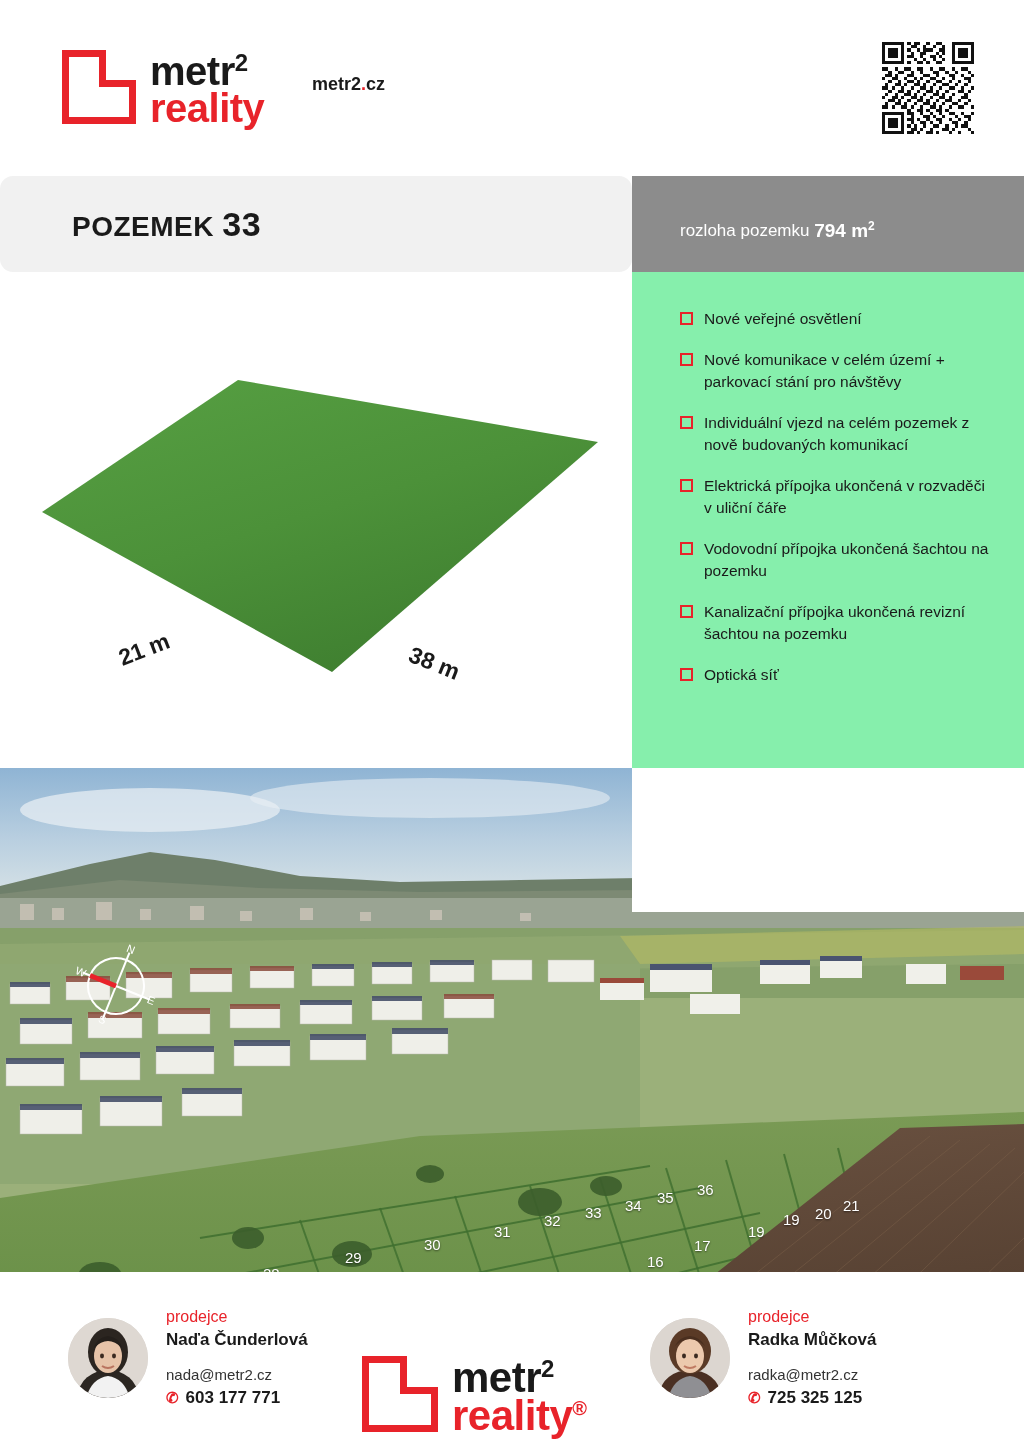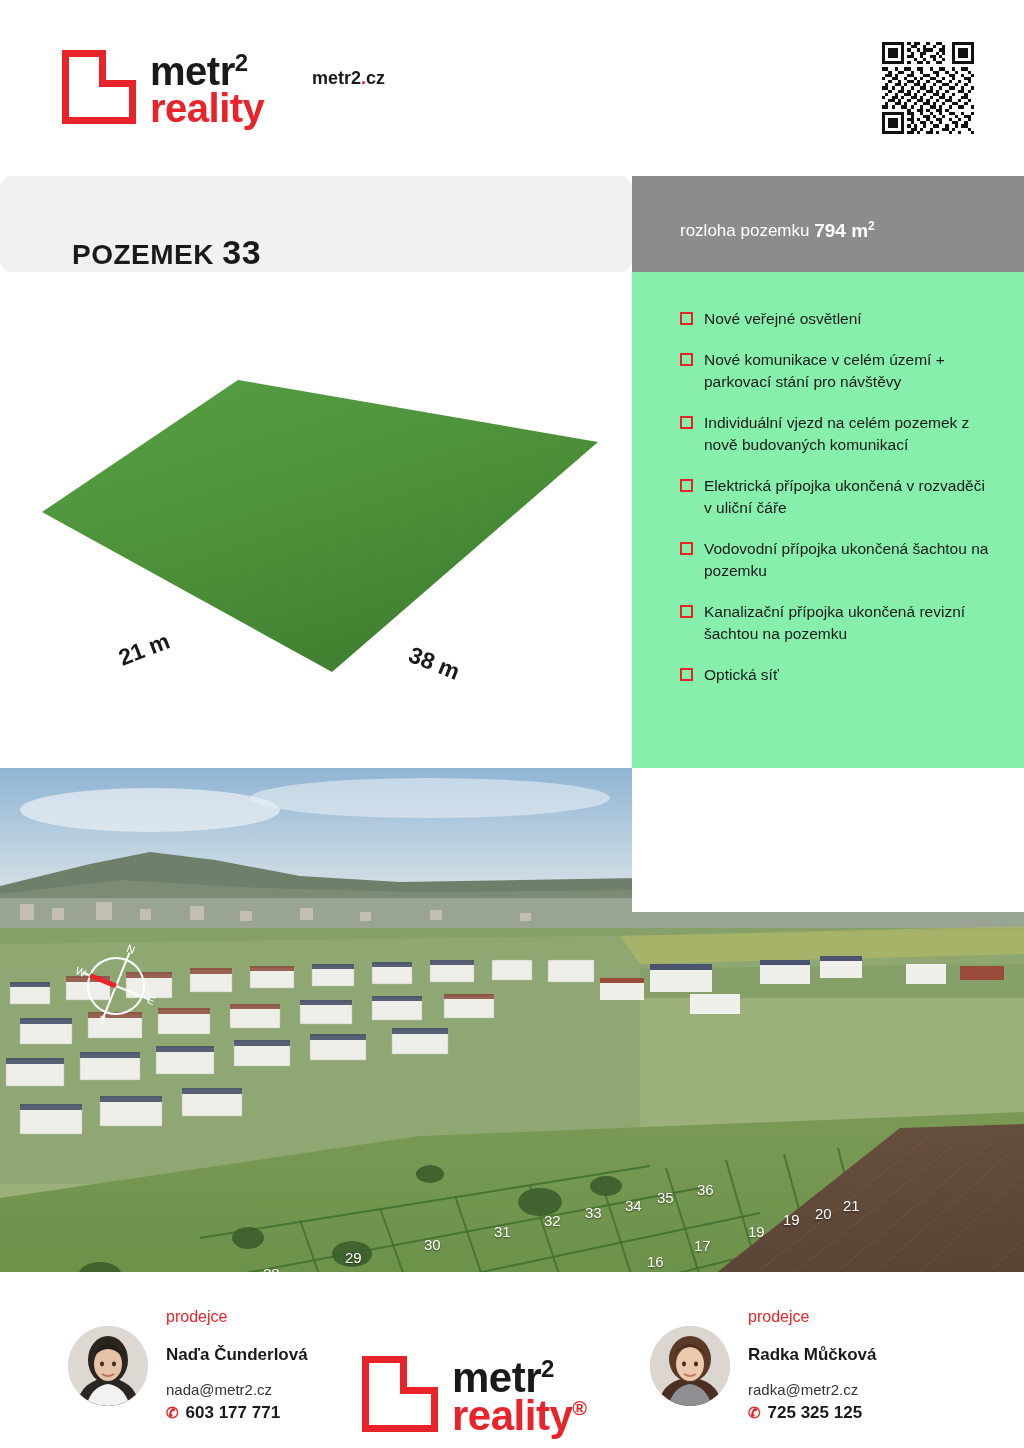--- a/index.html
+++ b/index.html
@@ -52,37 +52,37 @@
   .logo-text .l2 {
     font-size: 40px; font-weight: bold; color: #e8232a;
     letter-spacing: -0.5px;
   }
   .title-block { position: absolute; left: 312px; top: 58px; }
   .title-main {
     font-size: 31px; font-weight: bold; color: #e8232a;
     letter-spacing: -0.2px;
   }
   .title-sub {
-    margin-top: 10px;
+    margin-top: 16px;
     font-size: 18px; font-weight: bold; color: #1a1a1a;
   }
   .title-sub .dot { color: #e8232a; }
 
   .qr {
     position: absolute;
     right: 50px; top: 42px;
     width: 92px; height: 92px;
   }
 
   
   .band { height: 96px; display: flex; }
   .band-left {
     flex: 0 0 632px;
     background: #f1f1f1;
-    display: flex; align-items: flex-end;
+    display: flex; align-items: center;
     padding-left: 72px;
     border-radius: 13px;
   }
   .band-left .t {
     font-size: 28px; font-weight: bold; color: #1a1a1a;
     letter-spacing: 0.5px;
   }
   .band-left .t .num { font-size: 34px; }
   .band-right {
     flex: 1;
@@ -185,21 +185,21 @@
   .agent { display: flex; align-items: center; }
   .agent-a { position: absolute; left: 68px; top: 36px; }
   .agent-b { position: absolute; left: 650px; top: 36px; }
   .avatar {
     width: 80px; height: 80px; border-radius: 50%;
     overflow: hidden; flex: 0 0 80px;
     background: #d8d2cd;
     position: relative;
   }
   .agent-txt { margin-left: 18px; }
-  .agent-role { font-size: 16px; color: #e8232a; margin-bottom: 19px; }
+  .agent-role { font-size: 16px; color: #e8232a; margin-bottom: 4px; }
   .agent-name { font-size: 17px; font-weight: bold; color: #1a1a1a; margin-bottom: 16px; }
   .agent-mail { font-size: 15px; color: #333; margin-bottom: 5px; }
   .agent-phone { font-size: 17px; font-weight: bold; color: #1a1a1a; display: flex; align-items: center; }
   .agent-phone .ph { color: #e8232a; margin-right: 7px; font-size: 15px; }
 
   .footer-logo {
     position: absolute;
     left: 362px; bottom: 12px;
     display: flex; align-items: flex-start;
   }

